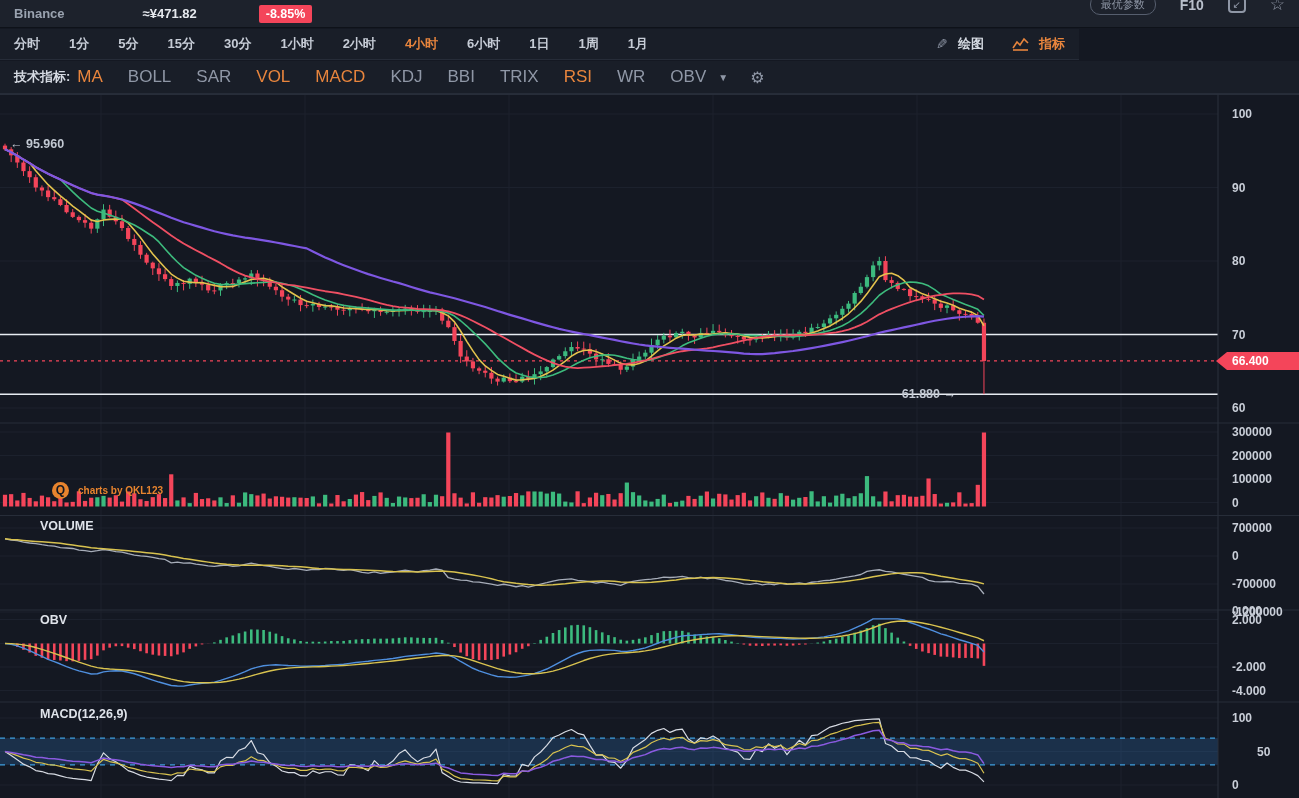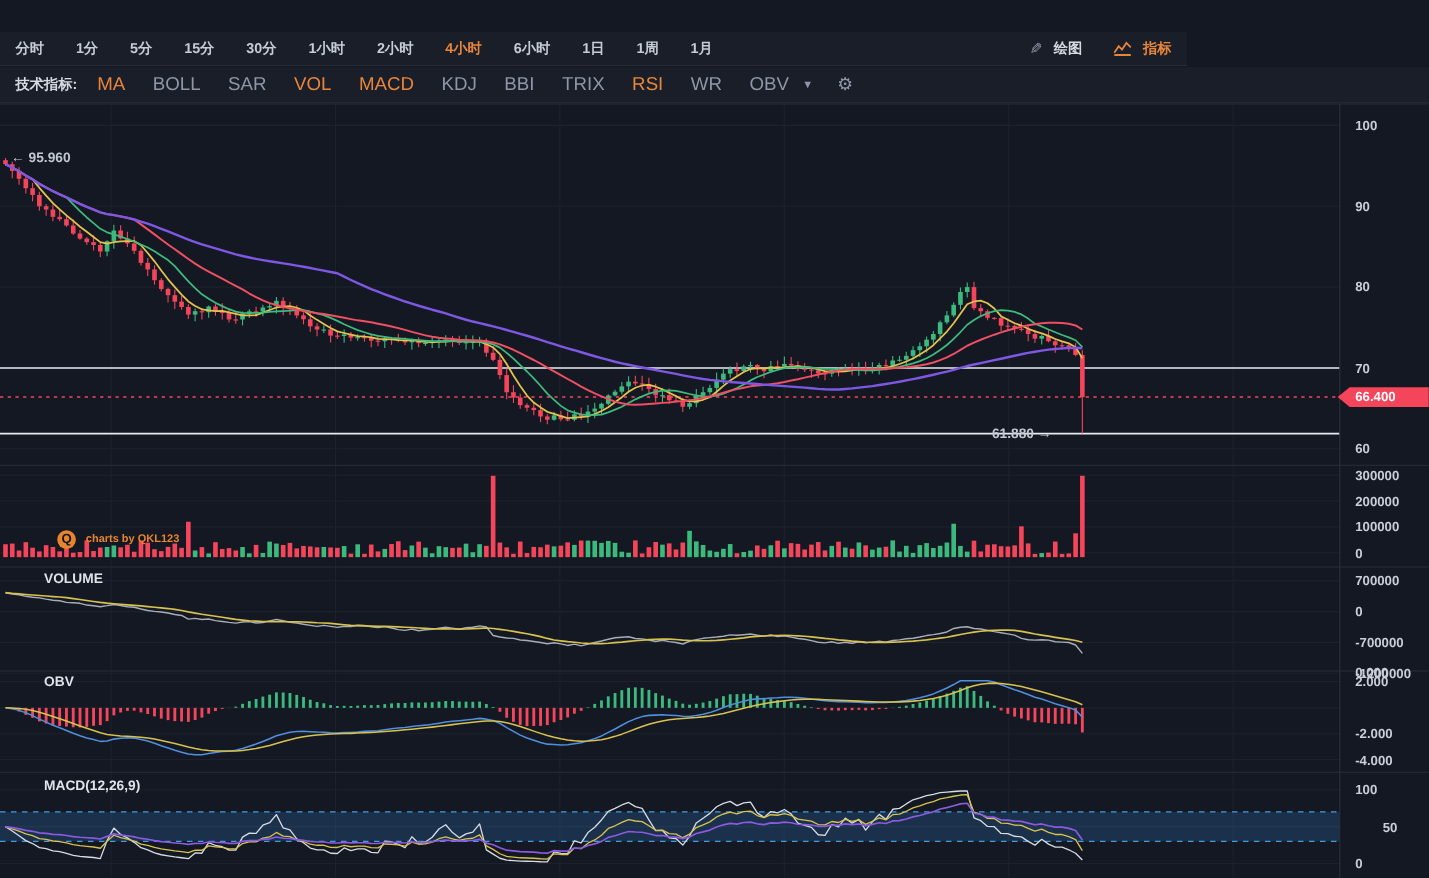--- a/index.html
+++ b/index.html
@@ -28,21 +28,21 @@
   .tf { color:#c6ccd6; font-size:13px; font-weight:bold; margin-right:29px; cursor:pointer; }
   .tf.active { color:#e8853d; }
   .tf-right { margin-left:auto; display:flex; align-items:center; gap:10px; }
   .pencil { color:#8f97a6; font-size:14px; transform:scaleX(-1); }
   .draw-label { color:#d5dae2; font-size:13px; font-weight:bold; margin-right:18px; }
   .ind-label { color:#e8853d; font-size:13px; font-weight:bold; }
 
   
   #indrow { position:absolute; left:0; top:61px; width:1299px; height:33px; background:#191e28;
     border-bottom:1px solid #262c38; display:flex; align-items:center; padding:0 14px; }
-  .ind-title { color:#d5dae2; font-size:13px; font-weight:bold; margin-right:18px; }
+  .ind-title { color:#d5dae2; font-size:13px; font-weight:bold; margin-right:7px; }
   .ind { color:#8f97a6; font-size:17px; font-weight:normal; margin-right:25px; cursor:pointer; }
   .ind.active { color:#e8853d; }
   .caret { color:#8f97a6; font-size:10px; margin-left:4px; }
   .gear { color:#8f97a6; font-size:16px; cursor:pointer; }
 
   
   #chart-wrap { position:absolute; left:0; top:94px; width:1299px; height:704px; }
   #chart-svg { position:absolute; left:0; top:0; }
   .pane-title { position:absolute; color:#dfe3ea; font-size:12.5px; font-weight:bold; }
   .axis-label { position:absolute; left:1232px; transform:translateY(-50%);
@@ -50,20 +50,31 @@
   #watermark { position:absolute; left:52px; top:388px; display:flex; align-items:center; gap:9px; }
   .q-logo { width:17px; height:17px; border-radius:50%; background:#e8842e; color:#141822;
     font-size:12px; font-weight:bold; text-align:center; line-height:17px; }
   .wm-text { color:#e8842e; font-size:10px; font-weight:bold; }
 </style>
 </head>
 <body>
 
 <div id="app">
 
+  <div id="topbar">
+    <span class="exchange">Binance</span>
+    <span class="price">≈¥471.82</span>
+    <span class="chg-badge">-8.85%</span>
+    <div class="tb-right">
+      <span class="param-btn">最优参数</span>
+      <span class="f10">F10</span>
+      <span class="boxicon">↙</span>
+      <span class="star">☆</span>
+    </div>
+  </div>
 
   <div id="tfrow">
     <span class="tf">分时</span>
     <span class="tf">1分</span>
     <span class="tf">5分</span>
     <span class="tf">15分</span>
     <span class="tf">30分</span>
     <span class="tf">1小时</span>
     <span class="tf">2小时</span>
     <span class="tf active">4小时</span>

